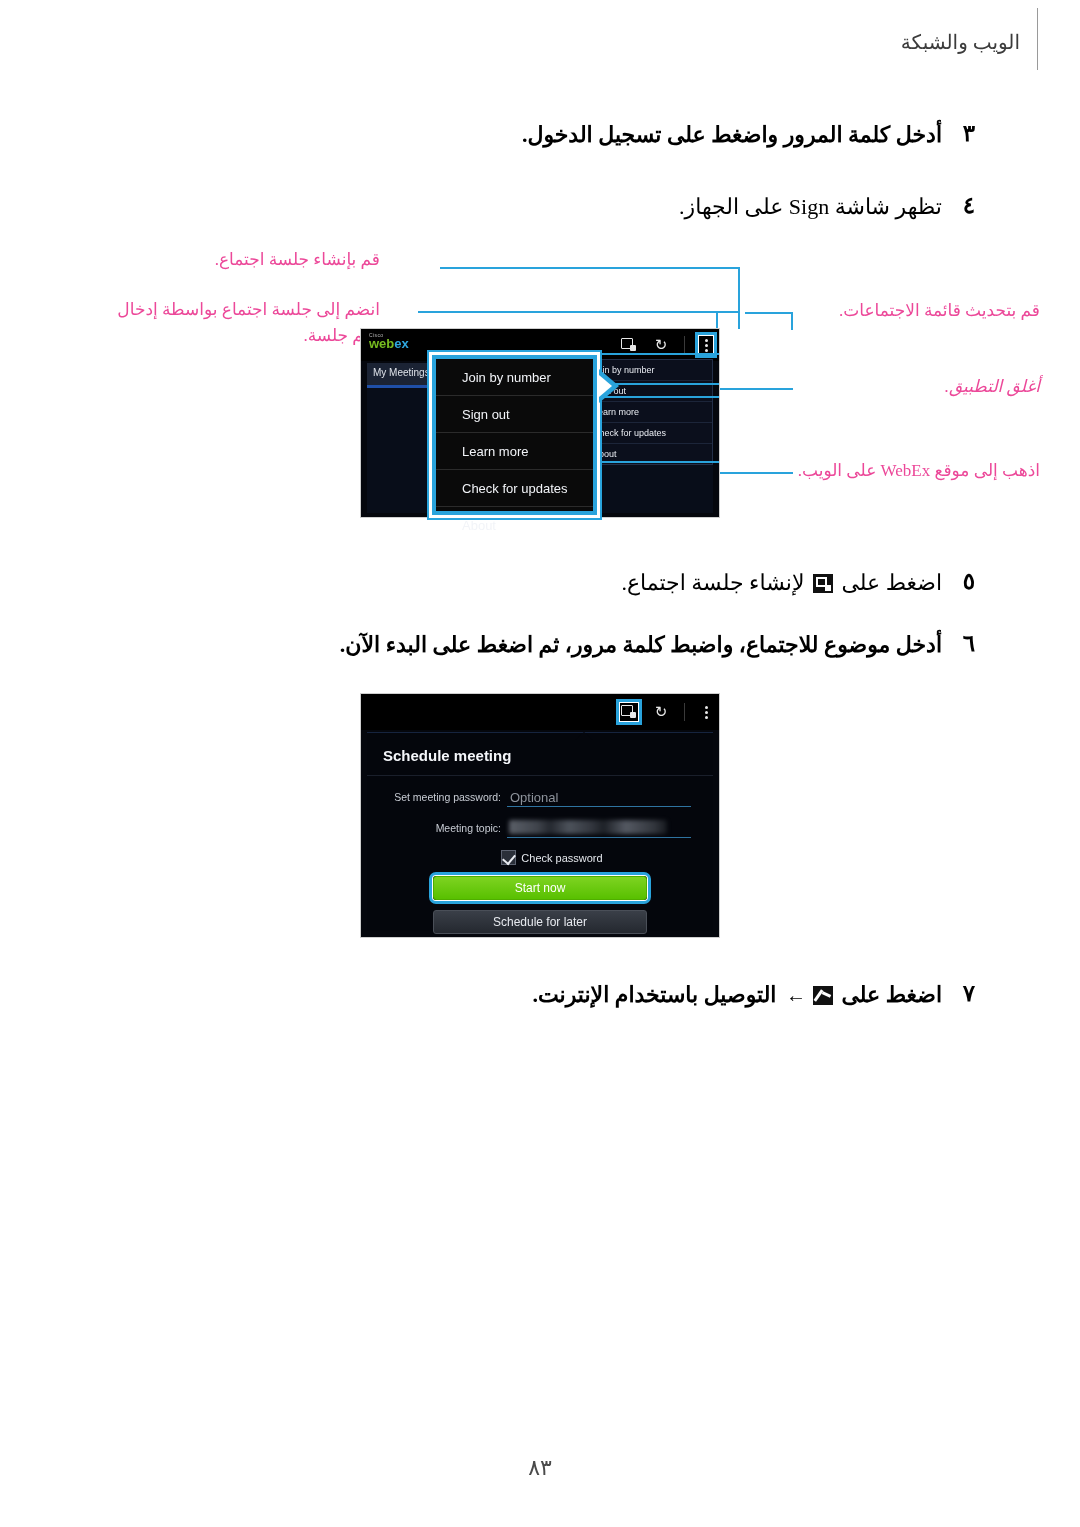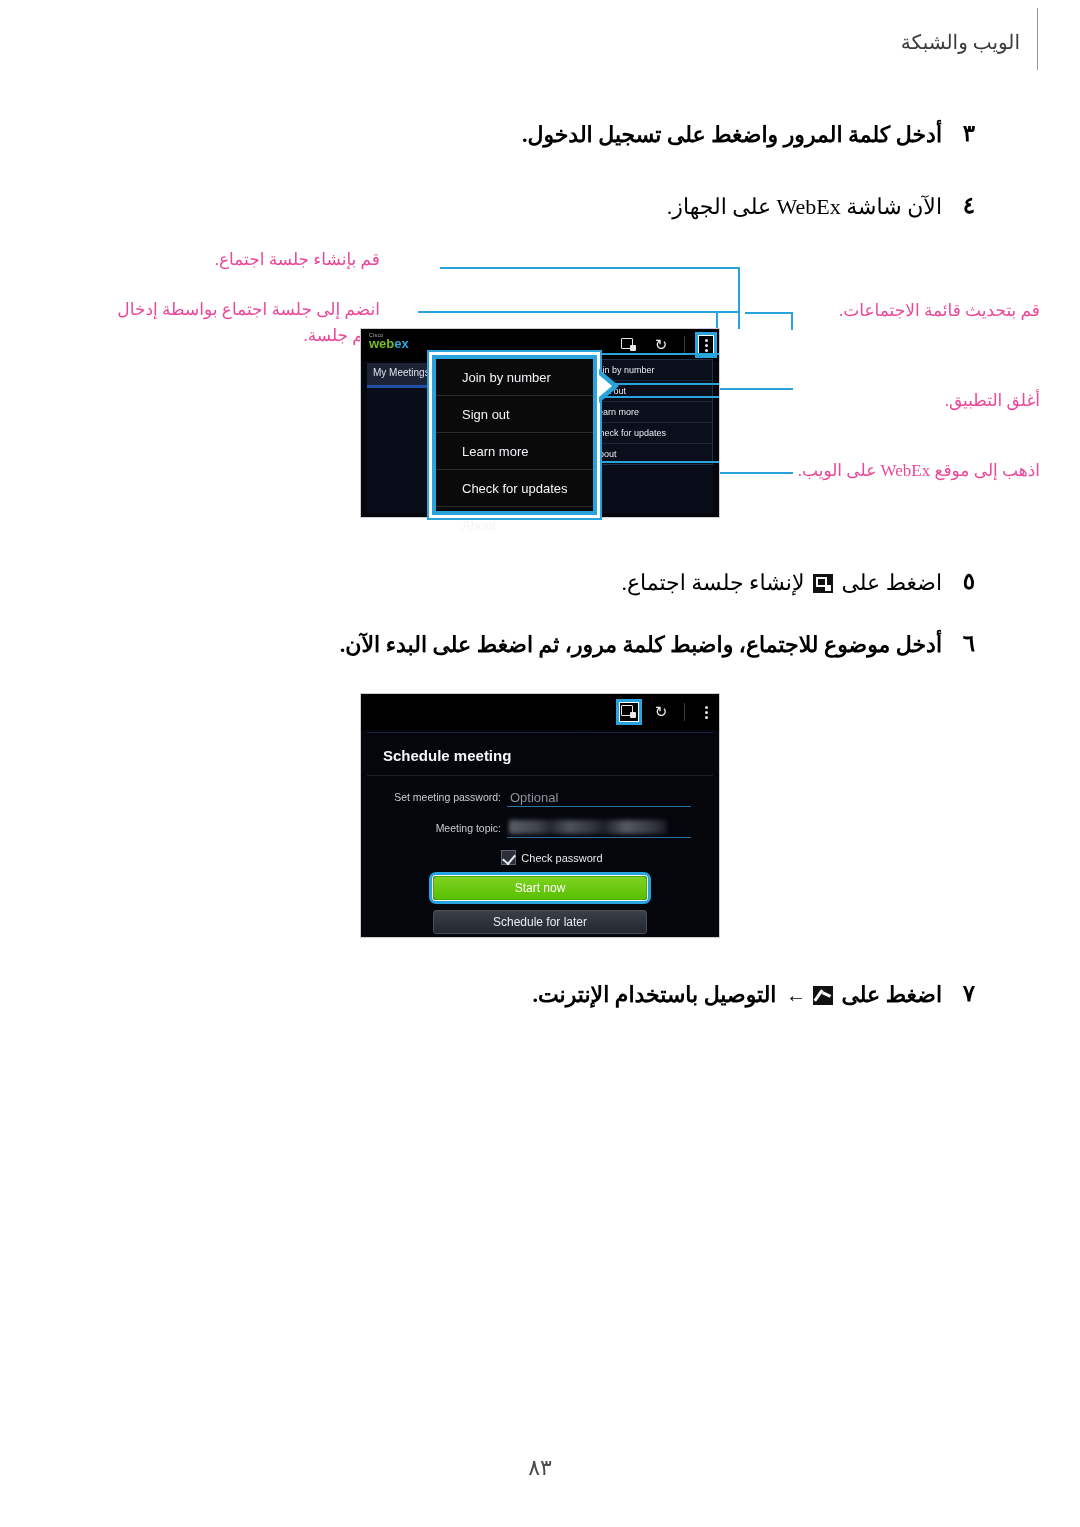--- a/index.html
+++ b/index.html
@@ -209,36 +209,36 @@
     <span class="header-title">الويب والشبكة</span>
   </div>
 
   <div class="step" style="top:118px; right:100px; width:860px; justify-content:flex-start;">
     <span class="step-num">٣</span>
     <span class="step-text"><span>أدخل كلمة المرور واضغط على </span><span class="bold">تسجيل الدخول</span><span>.</span></span>
   </div>
 
   <div class="step" style="top:190px; right:100px; width:860px; justify-content:flex-start;">
     <span class="step-num">٤</span>
-    <span class="step-text normal">الآن شاشة WebEx على الجهاز.</span>
+    <span class="step-text normal">تظهر شاشة Sign على الجهاز.</span>
   </div>
 
   <div class="anno" style="top:247px; right:700px; width:280px;">قم بإنشاء جلسة اجتماع.</div>
   <div class="lead h" style="top:267px; right:340px; width:300px;"></div>
   <div class="lead v" style="top:267px; right:340px; height:62px;"></div>
 
   <div class="anno" style="top:297px; right:700px; width:280px;">انضم إلى جلسة اجتماع بواسطة إدخال رقم جلسة.</div>
   <div class="lead h" style="top:311px; right:340px; width:322px;"></div>
   <div class="lead v" style="top:311px; right:362px; height:19px;"></div>
 
   <div class="anno" style="top:298px; right:40px; width:245px;">قم بتحديث قائمة الاجتماعات.</div>
   <div class="lead h" style="top:312px; right:287px; width:48px;"></div>
   <div class="lead v" style="top:312px; right:287px; height:18px;"></div>
 
-  <div class="anno" style="top:388px; right:40px; width:245px;">أغلق التطبيق.</div>
+  <div class="anno" style="top:374px; right:40px; width:245px;font-style:italic;">أغلق التطبيق.</div>
   <div class="lead h" style="top:388px; right:287px; width:100px;"></div>
 
   <div class="anno" style="top:458px; right:40px; width:245px;">اذهب إلى موقع WebEx على الويب.</div>
   <div class="lead h" style="top:472px; right:287px; width:100px;"></div>
 
   <div class="shot" style="left:360px; top:328px; width:360px; height:190px;">
 
     <div class="shot-toolbar">
       <div class="wbx-logo">
         <span class="wbx-cisco">Cisco</span>

